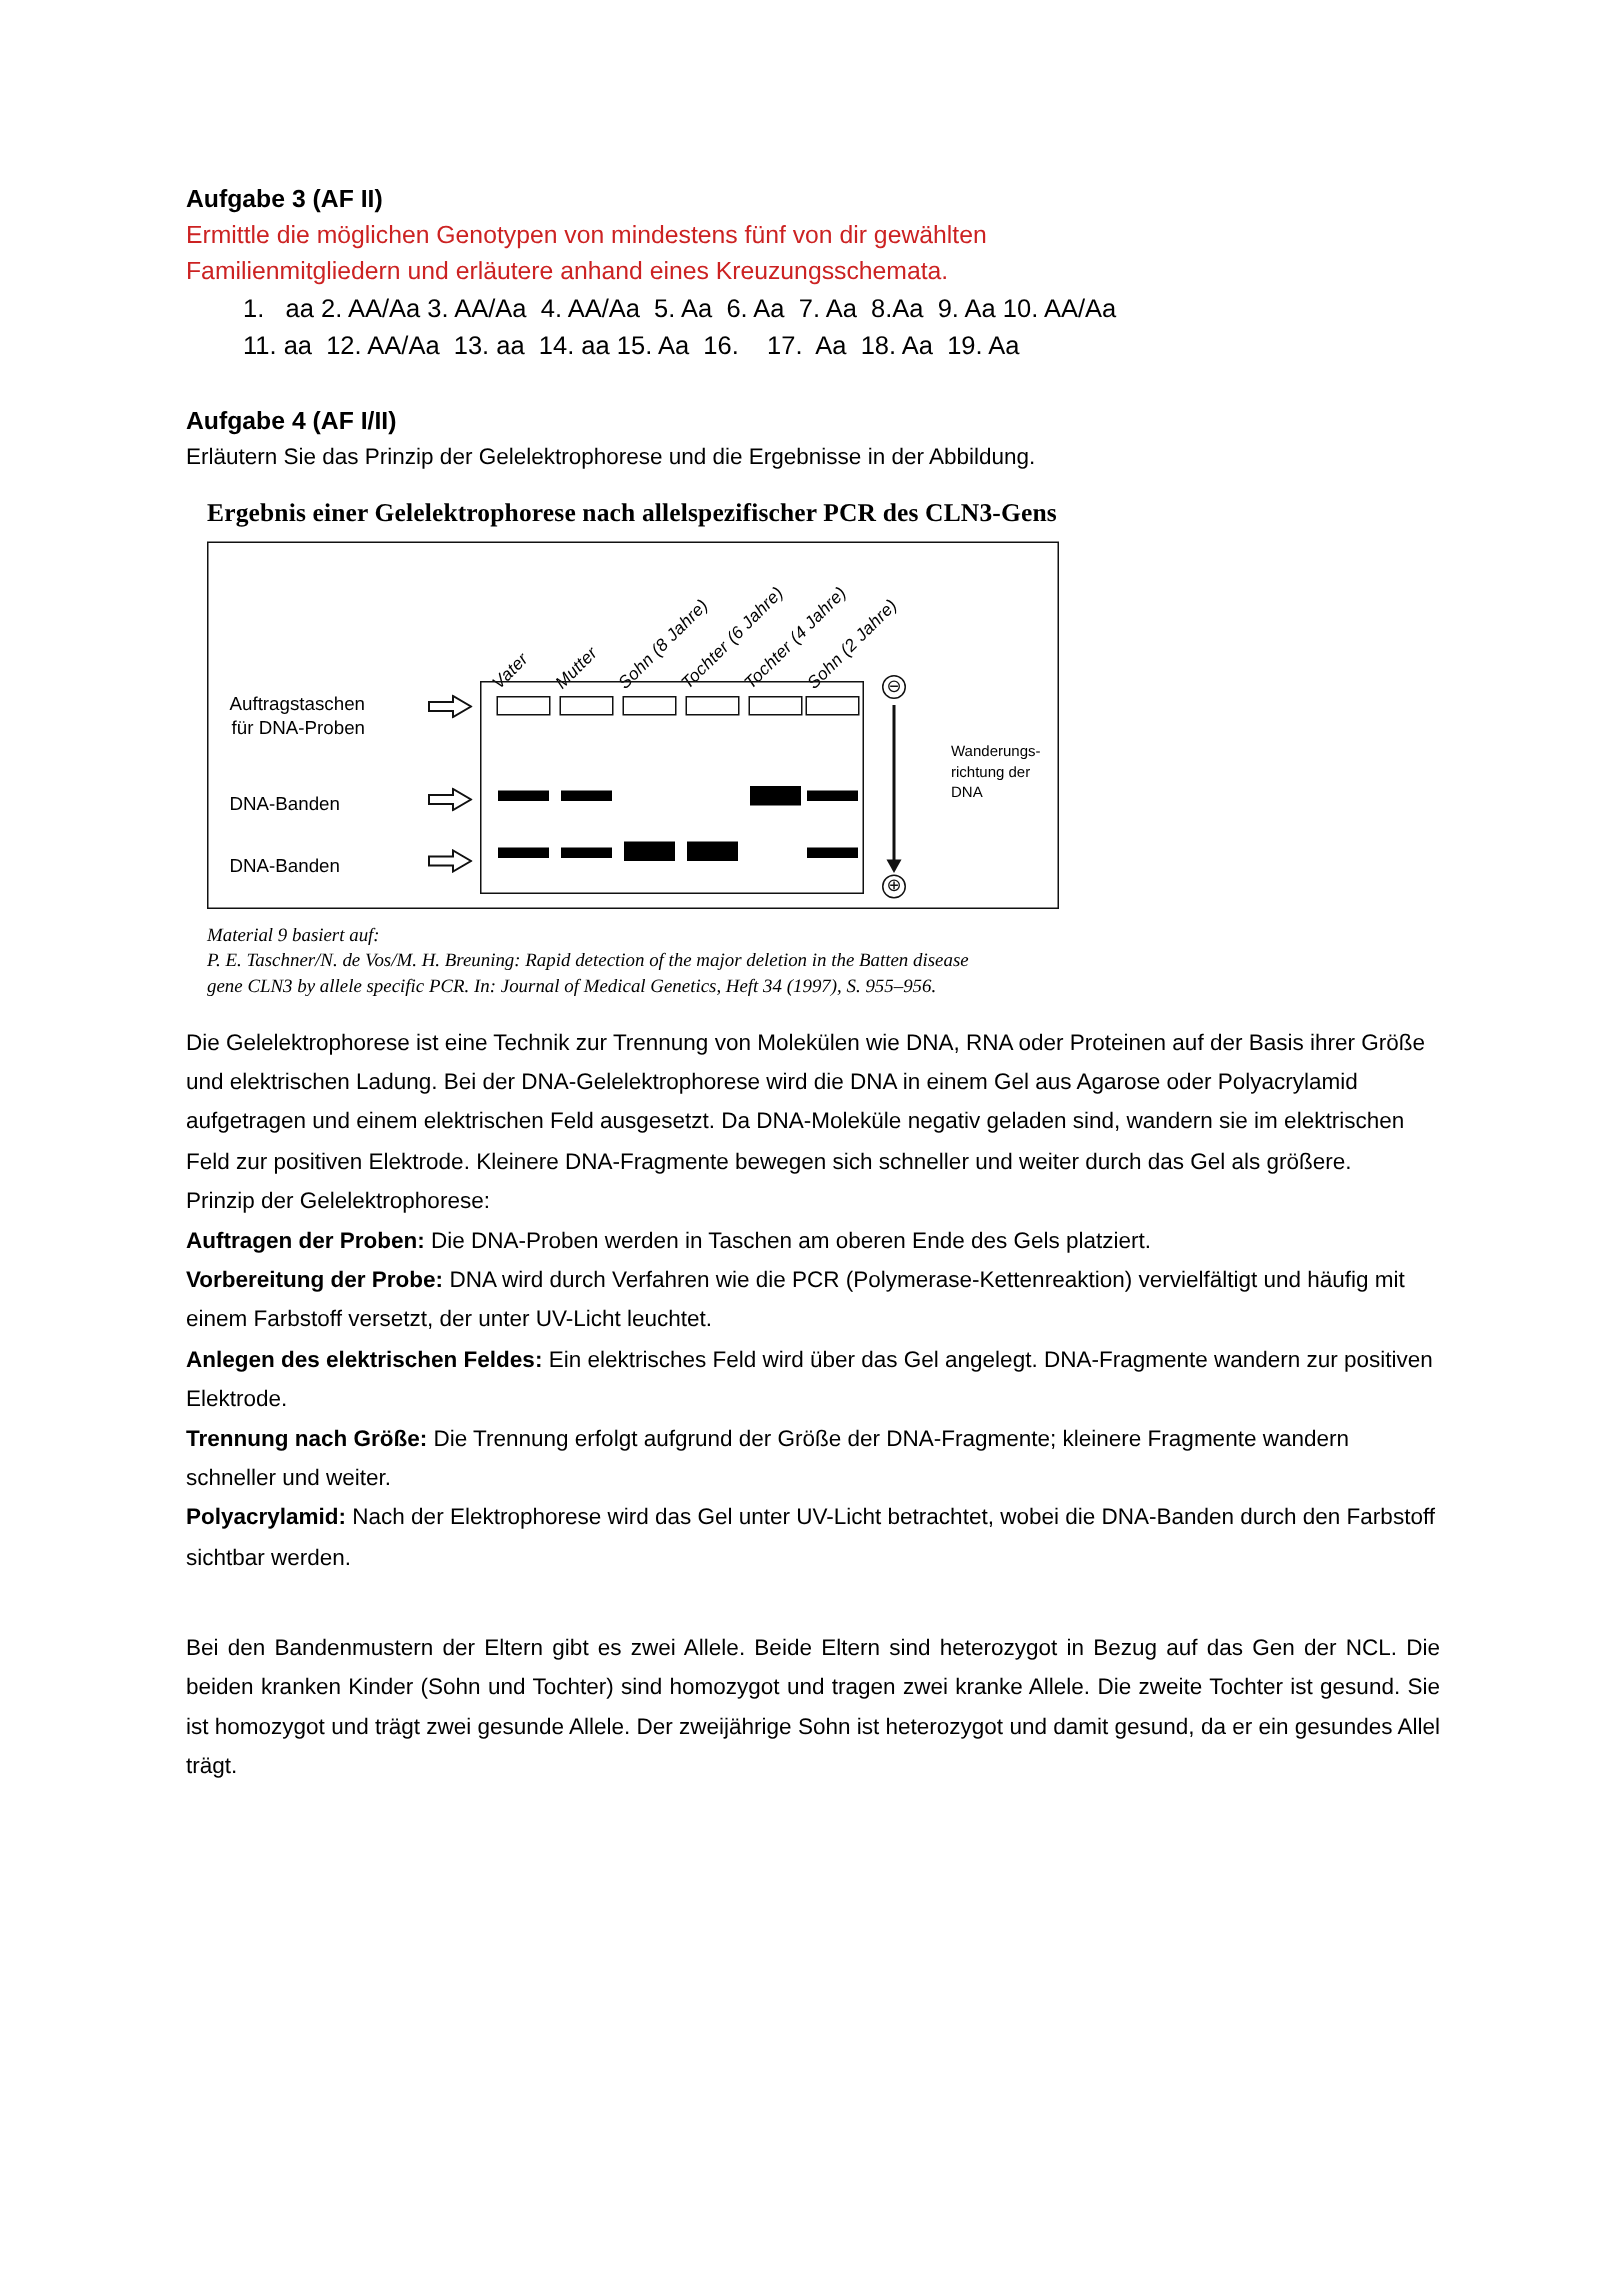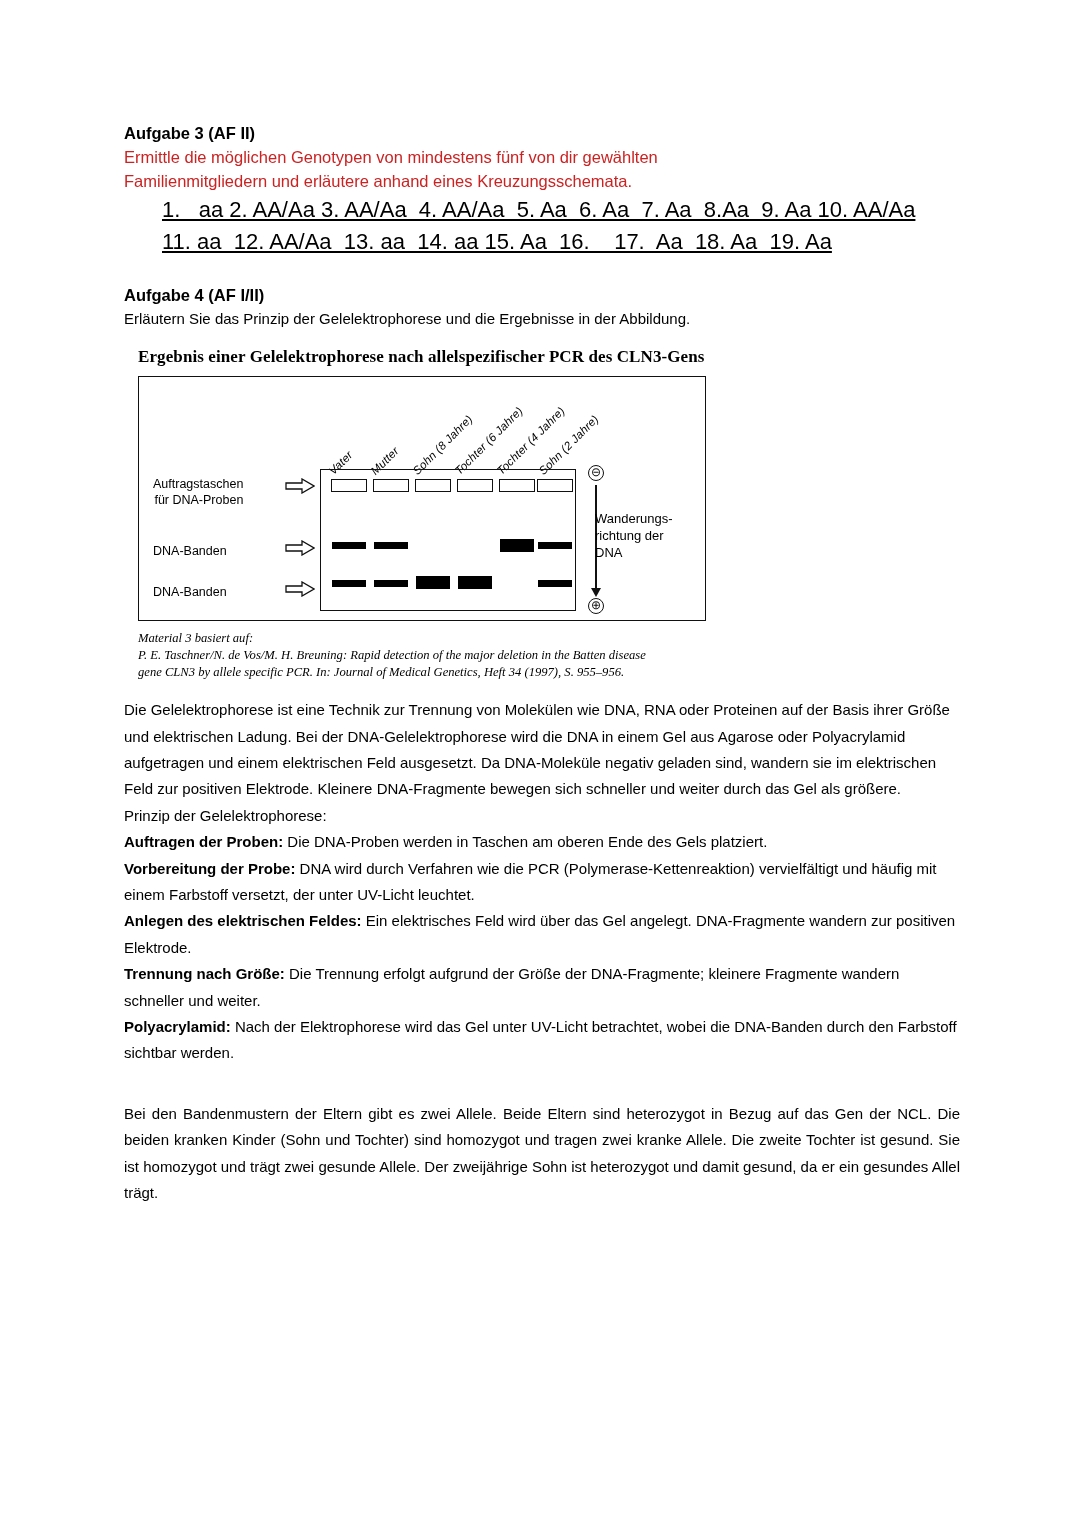--- a/index.html
+++ b/index.html
@@ -31,25 +31,24 @@
     line-height: 1.45;
     margin: 0;
   }
   .red {
     color: #cc2222;
     font-size: 16.5px;
     line-height: 1.45;
     margin: 0;
   }
   .genolist {
-    font-size: 22px;
+    font-size: 17px;
     line-height: 1.47;
     margin: 0;
     padding-left: 38px;
-    text-decoration: underline;
   }
   .genoline { white-space: pre; }
 
   .gap-sm { height: 17px; }
   .gap-md { height: 26px; }
   .gap-lg { height: 34px; }
 
   .body-text {
     font-size: 15px;
     line-height: 1.76;
@@ -171,23 +170,23 @@
     content: "";
     position: absolute;
     left: -4px;
     bottom: -8px;
     border-left: 5px solid transparent;
     border-right: 5px solid transparent;
     border-top: 9px solid #111;
   }
   .mig-label {
     position: absolute;
-    left: 456px;
+    left: 495px;
     top: 133px;
-    font-size: 13px;
+    font-size: 10px;
     line-height: 1.32;
     white-space: nowrap;
   }
 
   .fig-source {
     font-family: "Liberation Serif", serif;
     font-style: italic;
     font-size: 12.6px;
     line-height: 1.33;
     margin: 9px 0 0 14px;
@@ -277,21 +276,21 @@
       <div class="mig-arrow"></div>
       <div class="pole" style="left:449px; top:221px;">⊕</div>
       <div class="mig-label">
         <span>Wanderungs-</span><br>
         <span>richtung der</span><br>
         <span>DNA</span>
       </div>
     </div>
 
     <div class="fig-source">
-      <div>Material 3 basiert auf:</div>
+      <div>Material 9 basiert auf:</div>
       <div>P. E. Taschner/N. de Vos/M. H. Breuning: Rapid detection of the major deletion in the Batten disease</div>
       <div>gene CLN3 by allele specific PCR. In: Journal of Medical Genetics, Heft 34 (1997), S. 955–956.</div>
     </div>
   </div>
 
   <div class="gap-sm"></div>
 
   <div class="body-text">Die Gelelektrophorese ist eine Technik zur Trennung von Molekülen wie DNA, RNA oder Proteinen auf der Basis ihrer Größe und elektrischen Ladung. Bei der DNA-Gelelektrophorese wird die DNA in einem Gel aus Agarose oder Polyacrylamid aufgetragen und einem elektrischen Feld ausgesetzt. Da DNA-Moleküle negativ geladen sind, wandern sie im elektrischen Feld zur positiven Elektrode. Kleinere DNA-Fragmente bewegen sich schneller und weiter durch das Gel als größere.</div>
   <div class="body-text">Prinzip der Gelelektrophorese:</div>
 

